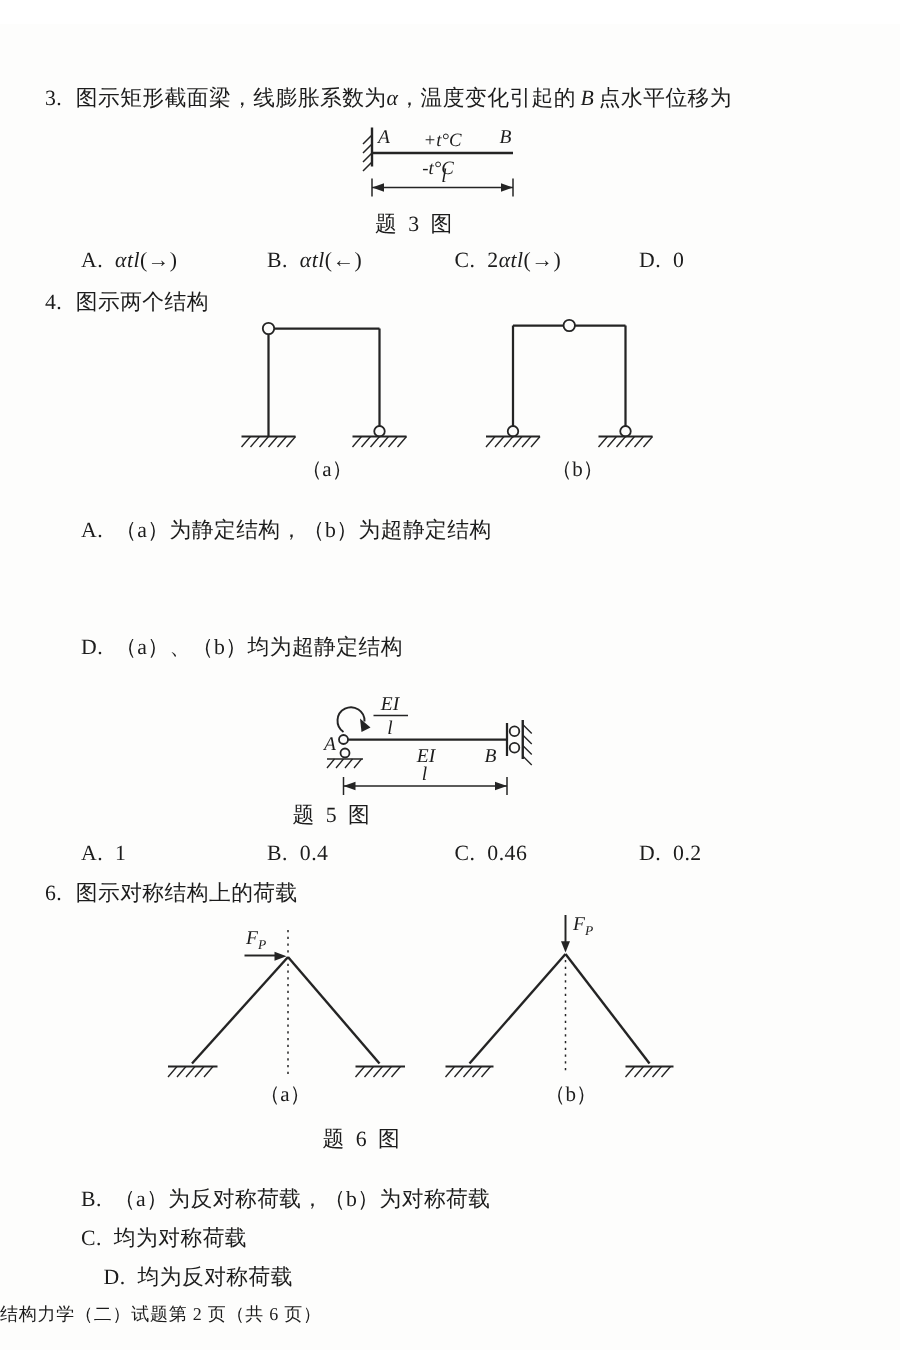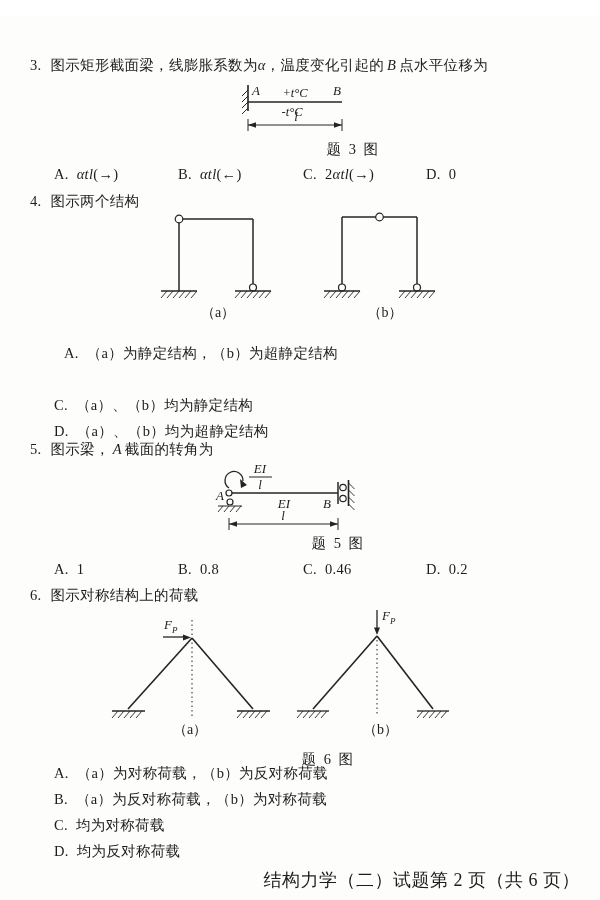--- a/index.html
+++ b/index.html
@@ -9,23 +9,23 @@
     background:#fdfdfc; color:#1c1c1c; overflow:hidden;
     font-family:"Liberation Serif","DejaVu Serif",serif;
   }
   .abs { position:absolute; }
   .qline { font-size:14.5px; white-space:nowrap; letter-spacing:0.3px; }
   .qnum { margin-right:9px; }
   .math { font-style:italic; font-family:"Liberation Serif","DejaVu Serif",serif; }
   .var-pad { margin:0 3px; }
   .opt { font-size:14.5px; white-space:nowrap; letter-spacing:0.3px; }
   .olabel { margin-right:8px; }
-  .caption { font-size:14.5px; text-align:right; letter-spacing:2px; }
+  .caption { font-size:14.5px; text-align:left; letter-spacing:2px; }
   .subcap { font-size:14px; text-align:center; }
-  .footer { font-size:18px; text-align:right; letter-spacing:0.5px; }
+  .footer { font-size:12px; text-align:left; letter-spacing:0.5px; }
   svg { display:block; overflow:visible; }
   svg text { fill:#1c1c1c; }
   .svgit { font-style:italic; font-size:13px; font-family:"Liberation Serif","DejaVu Serif",serif; }
   .svgit-sm { font-style:italic; font-size:12.5px; font-family:"Liberation Serif","DejaVu Serif",serif; }
   .svgsub { font-style:italic; font-size:9px; font-family:"Liberation Serif","DejaVu Serif",serif; }
 </style>
 </head>
 <body>
 
 <div class="page">
@@ -87,33 +87,27 @@
     <circle cx="22" cy="75.5" r="3.5" fill="#fdfdfc" stroke="#242424" stroke-width="1.2"></circle>
     <circle cx="97" cy="75.5" r="3.5" fill="#fdfdfc" stroke="#242424" stroke-width="1.2"></circle>
     <line x1="4" y1="79" x2="40" y2="79" stroke="#242424" stroke-width="1.4"></line>
     <path d="M10 79 L4 86 M16 79 L10 86 M22 79 L16 86 M28 79 L22 86 M34 79 L28 86 M40 79 L34 86" stroke="#242424" stroke-width="0.9" fill="none"></path>
     <line x1="79" y1="79" x2="115" y2="79" stroke="#242424" stroke-width="1.4"></line>
     <path d="M85 79 L79 86 M91 79 L85 86 M97 79 L91 86 M103 79 L97 86 M109 79 L103 86 M115 79 L109 86" stroke="#242424" stroke-width="0.9" fill="none"></path>
   </svg>
   <div class="subcap abs" style="left:158px;top:288px;width:120px">（a）</div>
   <div class="subcap abs" style="left:320px;top:288px;width:130px">（b）</div>
 
-  <div class="opt abs" style="left:64px;top:328px">
+  <div class="opt abs" style="left:54px;top:328px">
     <span class="olabel">A.</span><span>（a）为静定结构，（b）为超静定结构</span>
-  </div>
-  <div class="opt abs" style="left:54px;top:380px">
-    <span class="olabel">C.</span><span>（a）、（b）均为静定结构</span>
   </div>
   <div class="opt abs" style="left:54px;top:406px">
     <span class="olabel">D.</span><span>（a）、（b）均为超静定结构</span>
   </div>
 
-  <div class="qline abs" style="left:30px;top:424px">
-    <span class="qnum">5.</span><span>图示梁，</span><span class="math var-pad">A</span><span>截面的转角为</span>
-  </div>
 
   <svg class="abs" style="left:185px;top:442px" width="185" height="76" viewBox="0 0 185 76">
     <text x="75" y="15" text-anchor="middle" class="svgit">EI</text>
     <line x1="64" y1="19" x2="87" y2="19" stroke="#242424" stroke-width="1"></line>
     <text x="75" y="31" text-anchor="middle" class="svgit">l</text>
     <path d="M44 30 A 9 9 0 1 1 58 23" fill="none" stroke="#242424" stroke-width="1.3"></path>
     <polygon points="62,27 55,21 56,30" fill="#242424"></polygon>
     <line x1="44" y1="35" x2="153" y2="35" stroke="#242424" stroke-width="1.5"></line>
     <circle cx="44" cy="35" r="3" fill="#fdfdfc" stroke="#242424" stroke-width="1.2"></circle>
     <circle cx="45" cy="44" r="3" fill="#fdfdfc" stroke="#242424" stroke-width="1.2"></circle>
@@ -133,21 +127,21 @@
     <polygon points="44,66 52,63.2 52,68.8" fill="#242424"></polygon>
     <polygon points="153,66 145,63.2 145,68.8" fill="#242424"></polygon>
     <text x="98" y="62" text-anchor="middle" class="svgit">l</text>
   </svg>
   <div class="caption abs" style="left:195px;top:518px;width:170px">题 5 图</div>
 
   <div class="opt abs" style="left:54px;top:545px">
     <span class="olabel">A.</span><span>1</span>
   </div>
   <div class="opt abs" style="left:178px;top:545px">
-    <span class="olabel">B.</span><span>0.8</span>
+    <span class="olabel">B.</span><span>0.4</span>
   </div>
   <div class="opt abs" style="left:303px;top:545px">
     <span class="olabel">C.</span><span>0.46</span>
   </div>
   <div class="opt abs" style="left:426px;top:545px">
     <span class="olabel">D.</span><span>0.2</span>
   </div>
 
   <div class="qline abs" style="left:30px;top:570px">
     <span class="qnum">6.</span><span>图示对称结构上的荷载</span>
@@ -176,28 +170,25 @@
     <text x="97" y="17.5" class="svgsub">P</text>
     <line x1="4" y1="105" x2="36" y2="105" stroke="#242424" stroke-width="1.3"></line>
     <path d="M10 105 L4 112 M16 105 L10 112 M22 105 L16 112 M28 105 L22 112 M34 105 L28 112" stroke="#242424" stroke-width="0.9" fill="none"></path>
     <line x1="124" y1="105" x2="156" y2="105" stroke="#242424" stroke-width="1.3"></line>
     <path d="M130 105 L124 112 M136 105 L130 112 M142 105 L136 112 M148 105 L142 112 M154 105 L148 112" stroke="#242424" stroke-width="0.9" fill="none"></path>
   </svg>
   <div class="subcap abs" style="left:105px;top:705px;width:170px">（a）</div>
   <div class="subcap abs" style="left:293px;top:705px;width:175px">（b）</div>
   <div class="caption abs" style="left:215px;top:734px;width:140px">题 6 图</div>
 
-  <div class="opt abs" style="left:54px;top:748px">
-    <span class="olabel">A.</span><span>（a）为对称荷载，（b）为反对称荷载</span>
-  </div>
   <div class="opt abs" style="left:54px;top:774px">
     <span class="olabel">B.</span><span>（a）为反对称荷载，（b）为对称荷载</span>
   </div>
   <div class="opt abs" style="left:54px;top:800px">
     <span class="olabel">C.</span><span>均为对称荷载</span>
   </div>
-  <div class="opt abs" style="left:54px;top:826px">
+  <div class="opt abs" style="left:69px;top:826px">
     <span class="olabel">D.</span><span>均为反对称荷载</span>
   </div>
 
   <div class="footer abs" style="left:0;top:852px;width:580px">结构力学（二）试题第 2 页（共 6 页）</div>
 
 </div>
 
 </body></html>

